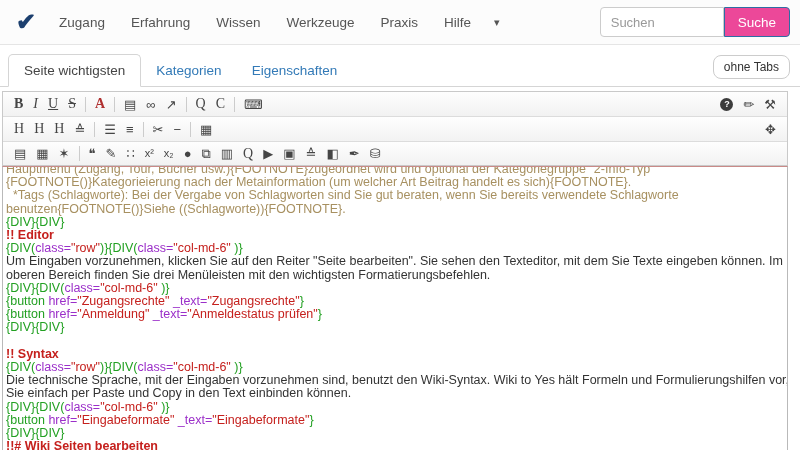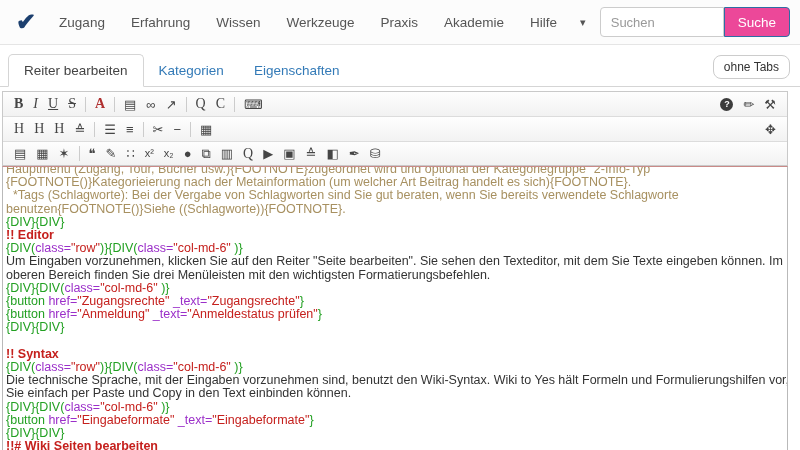--- a/index.html
+++ b/index.html
@@ -60,33 +60,32 @@
 <body>
 
 <div class="navbar">
   <span class="logo">✔</span>
   <ul class="nav-items">
       <li>Zugang</li>
       <li>Erfahrung</li>
       <li>Wissen</li>
       <li>Werkzeuge</li>
       <li>Praxis</li>
-      <li>Akademie</li>
       <li>Hilfe</li>
     </ul>
   <span class="caret">▾</span>
   <div class="searchgroup">
     <input type="text" placeholder="Suchen" style="">
     <button>Suche</button>
   </div>
 </div>
 
 <div class="tabsrow">
   <span style="display:flex;align-items:flex-end;">
-      <span class="tab active">Reiter bearbeiten</span>
+      <span class="tab active">Seite wichtigsten</span>
       <span class="tab">Kategorien</span>
       <span class="tab">Eigenschaften</span>
     </span>
   <button class="side-btn">ohne Tabs</button>
 </div>
 
 <div class="toolbars">
   <div class="tbrow">
     <div class="tbgroup">
         <span class="tbi srf bld">B</span>

